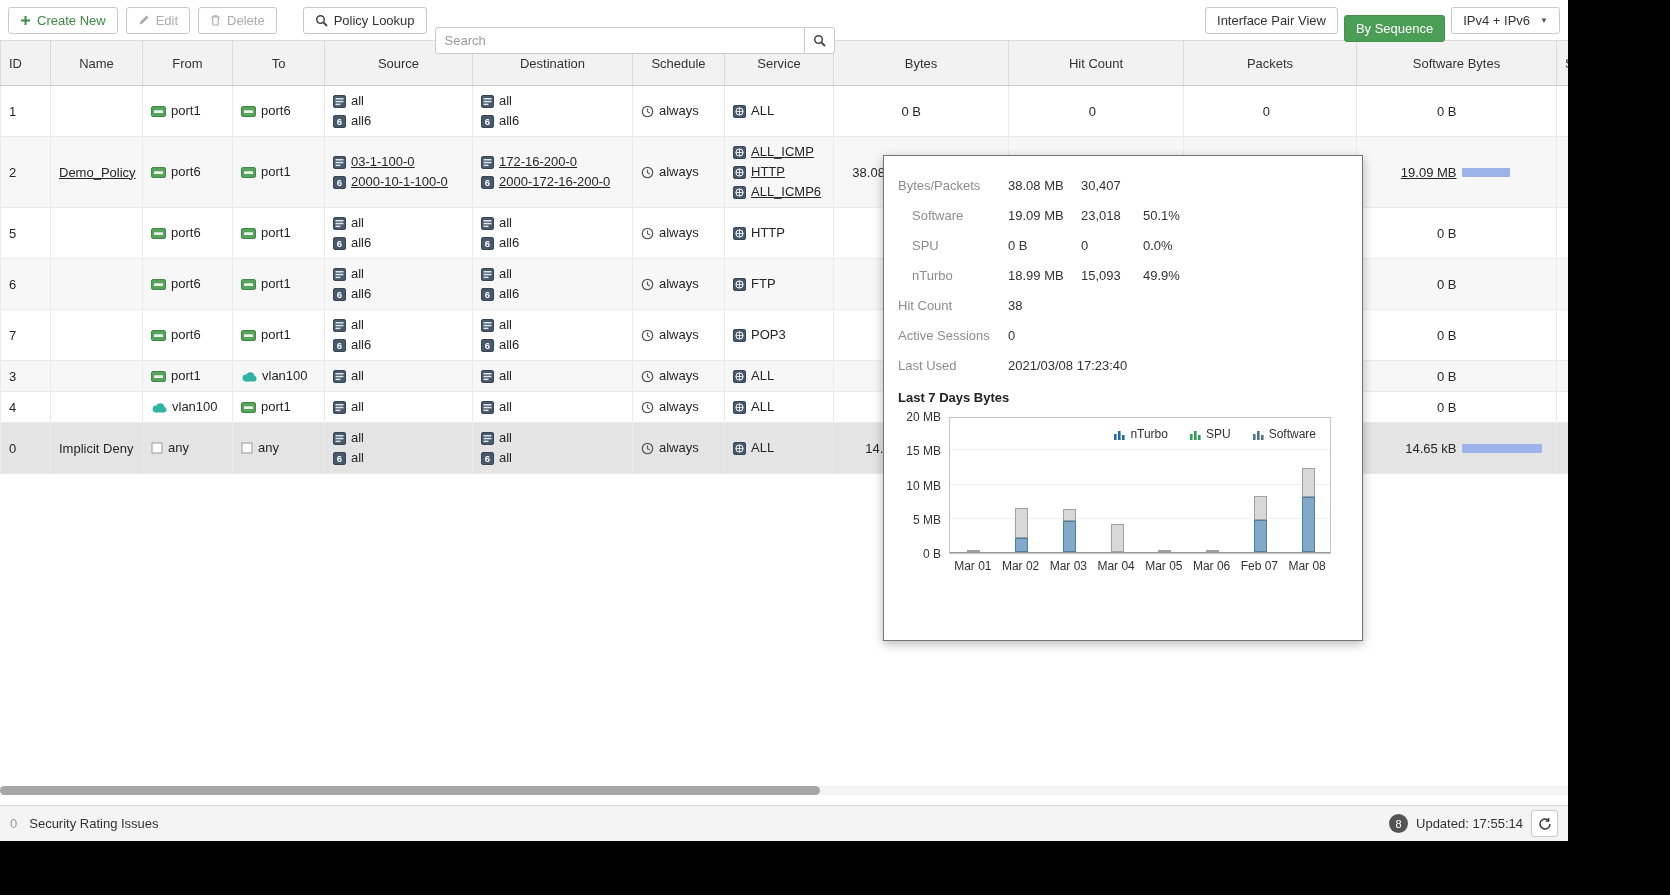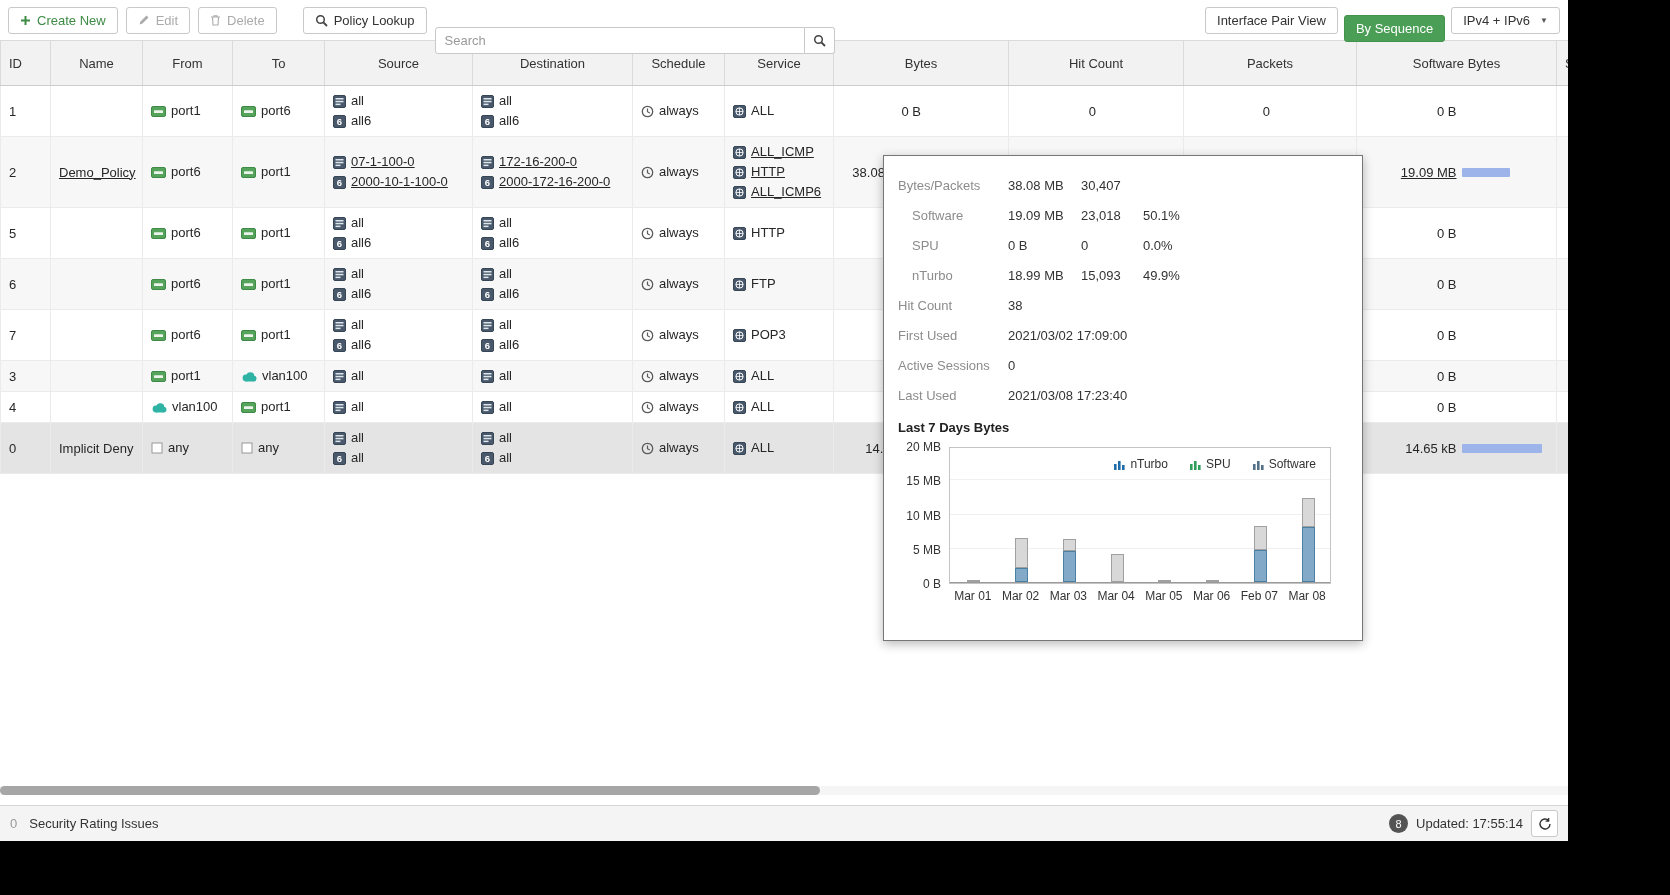--- a/index.html
+++ b/index.html
@@ -342,21 +342,21 @@
             <td>
               <div class="entry">
                 <span class="icon">
                   <svg width="13" height="13" viewBox="0 0 13 13">
                     <rect x="0.5" y="0.5" width="12" height="12" rx="1.5" fill="#49596b" stroke="#374655"></rect>
                     <rect x="2.5" y="3" width="8" height="1.5" fill="#dfe7ee"></rect>
                     <rect x="2.5" y="5.8" width="8" height="1.5" fill="#dfe7ee"></rect>
                     <rect x="2.5" y="8.6" width="5" height="1.5" fill="#dfe7ee"></rect>
                   </svg>
                 </span>
-                <span class="txt link">07-1-100-0</span>
+                <span class="txt link">03-1-100-0</span>
               </div>
               <div class="entry">
                 <span class="icon">
                   <svg width="13" height="13" viewBox="0 0 13 13">
                     <rect x="0.5" y="0.5" width="12" height="12" rx="1.5" fill="#49596b" stroke="#374655"></rect>
                     <text x="6.5" y="10" font-size="9.5" font-weight="bold" fill="#fff" text-anchor="middle" font-family="Liberation Sans, sans-serif">6</text>
                   </svg>
                 </span>
                 <span class="txt link">2000-10-1-100-0</span>
               </div>
@@ -1129,26 +1129,20 @@
         </div>
         <div class="tt-row">
           <span class="tt-label indent">nTurbo</span>
           <span class="tt-v1">18.99 MB</span>
           <span class="tt-v2">15,093</span>
           <span class="tt-v3">49.9%</span>
         </div>
         <div class="tt-row">
           <span class="tt-label">Hit Count</span>
           <span class="tt-v1">38</span>
-          <span class="tt-v2"></span>
-          <span class="tt-v3"></span>
-        </div>
-        <div class="tt-row">
-          <span class="tt-label">First Used</span>
-          <span class="tt-v1">2021/03/02 17:09:00</span>
           <span class="tt-v2"></span>
           <span class="tt-v3"></span>
         </div>
         <div class="tt-row">
           <span class="tt-label">Active Sessions</span>
           <span class="tt-v1">0</span>
           <span class="tt-v2"></span>
           <span class="tt-v3"></span>
         </div>
         <div class="tt-row">

